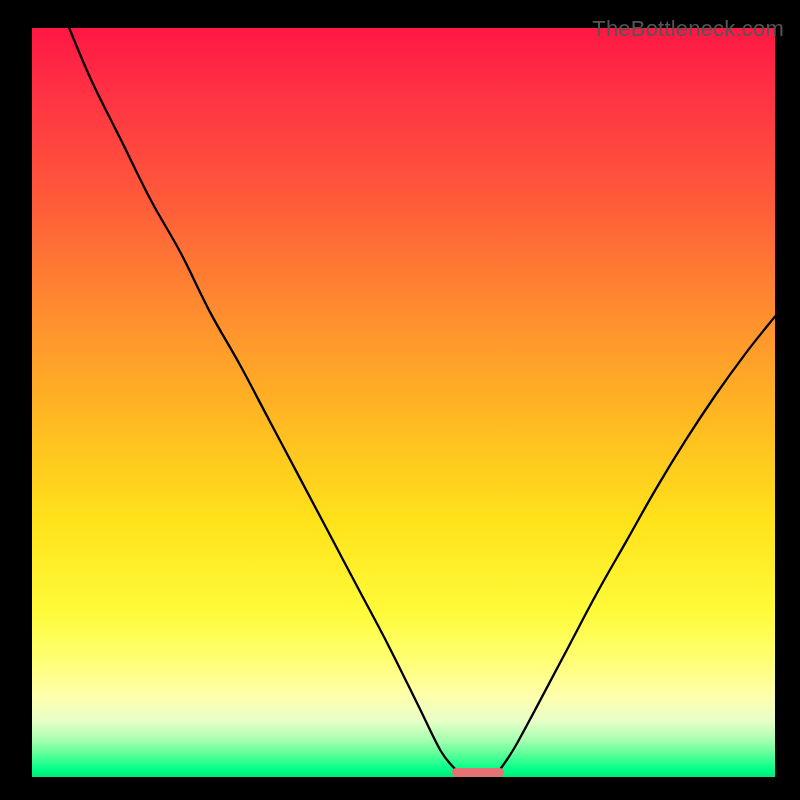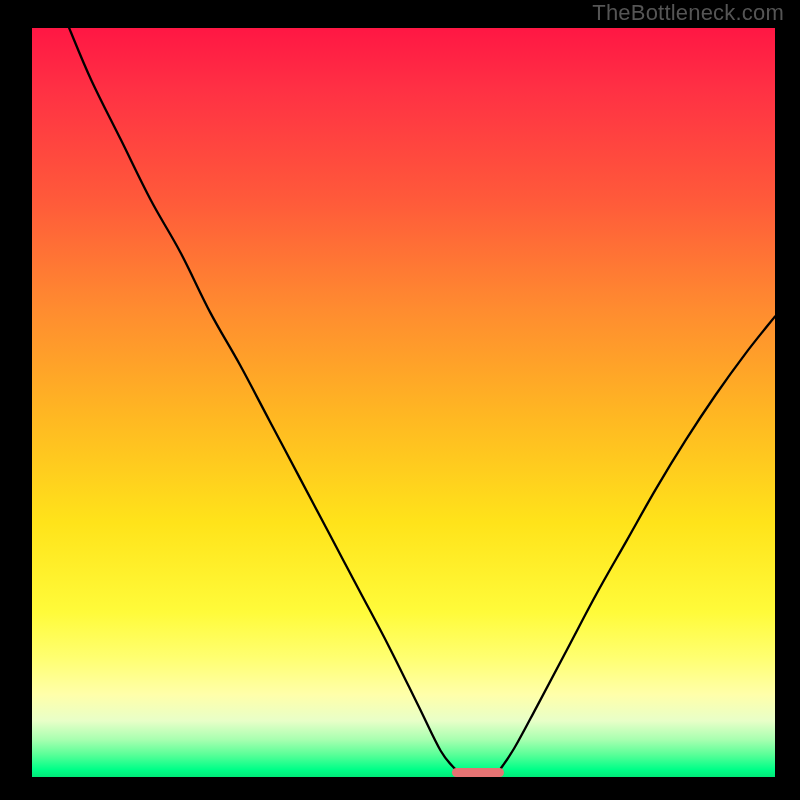--- a/index.html
+++ b/index.html
@@ -57,21 +57,21 @@
     width: 743px;
     height: 749px;
   }
   .marker {
     position: absolute;
     background: #e57373;
     border-radius: 999px;
   }
   .watermark {
     position: absolute;
-    top: 0;
+    top: 16px;
     right: 16px;
     font-family: Arial, Helvetica, sans-serif;
     font-size: 22px;
     font-weight: 500;
     color: #555555;
     letter-spacing: 0.2px;
   }
 </style>
 </head>
 <body>

